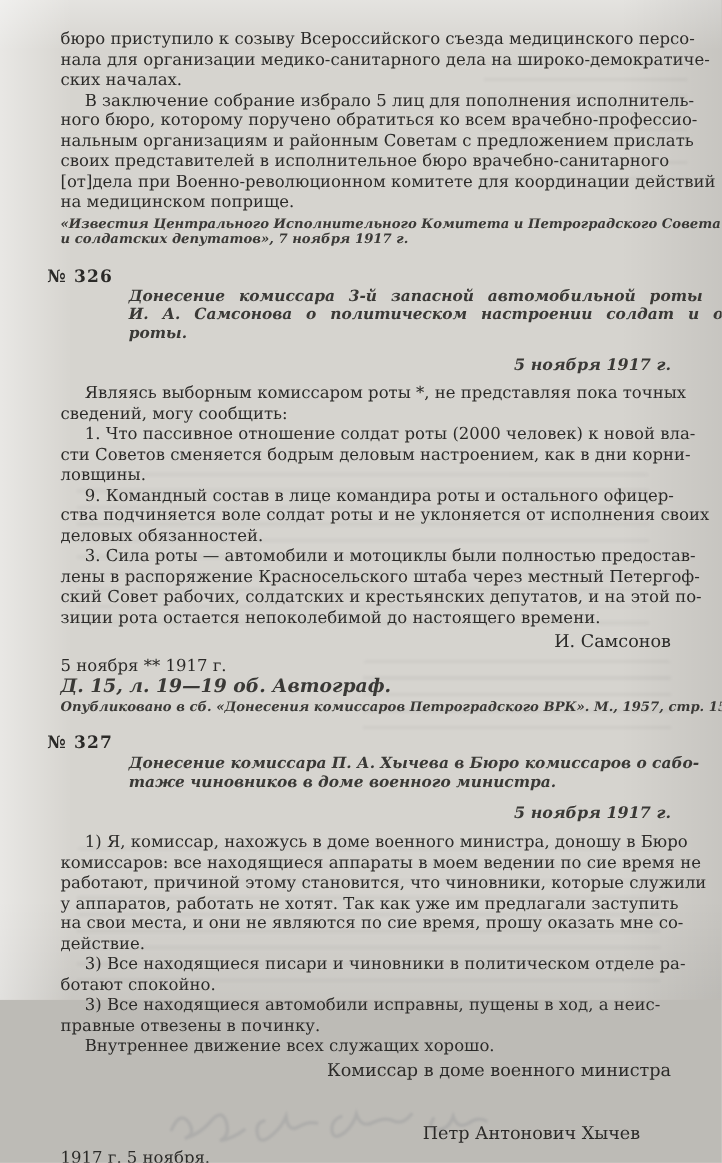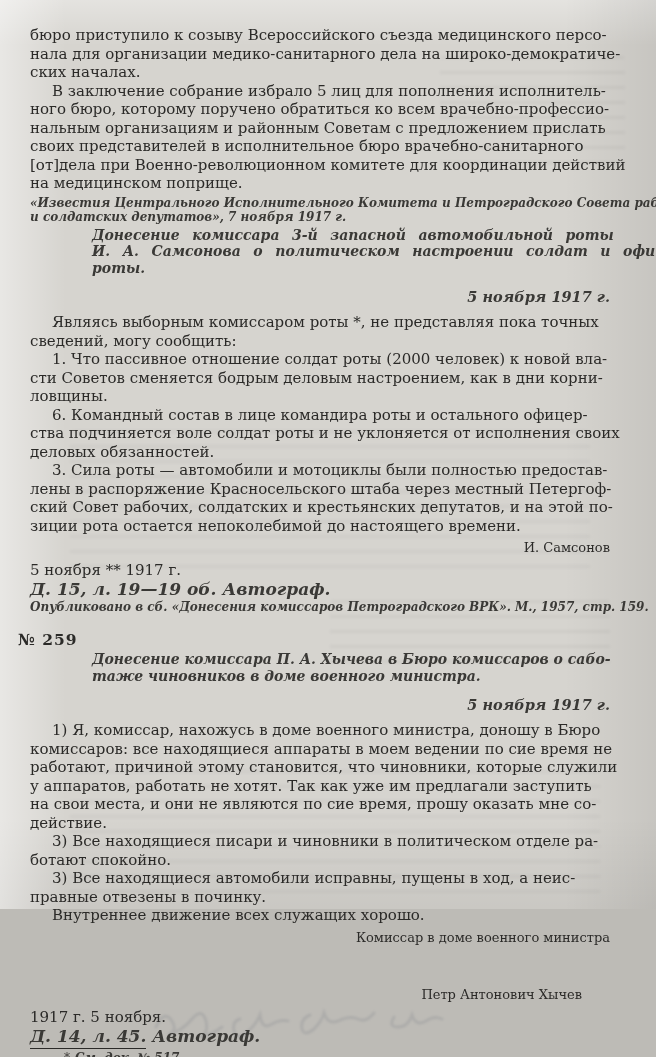--- a/index.html
+++ b/index.html
@@ -8,21 +8,21 @@
     --ink-soft:#3a3936;
   }
   html,body{margin:0;padding:0;}
   body{
     width:656px;height:1057px;overflow:hidden;
     font-family:"DejaVu Serif", serif;
     background:#bdbbb6;
   }
   .page{
     position:relative;width:656px;height:909px;box-sizing:border-box;
-    padding:26px 44px 0 30px;
+    padding:26px 44px 0 55px;
     color:var(--ink);
     background:
       linear-gradient(90deg, rgba(255,255,255,.45) 0%, rgba(255,255,255,0) 10%, rgba(0,0,0,0) 86%, rgba(0,0,0,.07) 100%),
       linear-gradient(180deg, rgba(255,255,255,.35) 0%, rgba(255,255,255,0) 5%, rgba(0,0,0,0) 90%, rgba(0,0,0,.06) 100%),
       var(--paper);
   }
   .content{position:relative;z-index:2;}
   
   .body{
     margin:0;font-size:15px;line-height:18.5px;white-space:pre;
@@ -40,21 +40,21 @@
   .doctitle{
     margin:2px 62px 2px 62px;font-size:14px;line-height:16.5px;
     font-style:italic;font-weight:bold;white-space:pre;color:var(--ink-soft);
   }
   .spread{word-spacing:.55em;}
   .docdate{
     text-align:right;font-size:14.5px;font-style:italic;font-weight:bold;
     margin:12px 2px 8px 0;color:var(--ink-soft);
   }
   .sign{
-    text-align:right;font-size:13px;line-height:18px;margin:4px 2px 2px 0;
+    text-align:right;font-size:16px;line-height:18px;margin:4px 2px 2px 0;
   }
   .sign-inset{margin-right:30px;margin-top:39px;}
   .dateline{margin:4px 0 0 0;font-size:15px;line-height:18px;}
   .archive{font-size:17px;}
   .underline{border-bottom:1px solid var(--ink);padding-bottom:2px;}
   .footnotes{margin:8px 0 0 18px;}
   .footnote{
     margin:0 0 2px 0;font-size:12px;line-height:15px;color:var(--ink-soft);
   }
   .fn-marker{display:inline-block;min-width:22px;text-align:right;margin-right:5px;font-style:normal;}
@@ -89,46 +89,47 @@
 ских началах.</p>
     <p class="body indent">В заключение собрание избрало 5 лиц для пополнения исполнитель-
 ного бюро, которому поручено обратиться ко всем врачебно-профессио-
 нальным организациям и районным Советам с предложением прислать
 своих представителей в исполнительное бюро врачебно-санитарного
 [от]дела при Военно-революционном комитете для координации действий
 на медицинском поприще.</p>
     <p class="cite">«Известия Центрального Исполнительного Комитета и Петроградского Совета рабочих
 и солдатских депутатов», 7 ноября 1917 г.</p>
 
+    <div class="docnum">№ 326</div>
     <div class="doctitle spread">Донесение комиссара 3-й запасной автомобильной роты
 И. А. Самсонова о политическом настроении солдат и офицеров
 роты.</div>
     <div class="docdate">5 ноября 1917 г.</div>
 
     <div>
         <p class="body indent">Являясь выборным комиссаром роты *, не представляя пока точных
 сведений, могу сообщить:</p>
         <p class="body indent">1. Что пассивное отношение солдат роты (2000 человек) к новой вла-
 сти Советов сменяется бодрым деловым настроением, как в дни корни-
 ловщины.</p>
-        <p class="body indent">6. Командный состав в лице командира роты и остального офицер-
+        <p class="body indent">9. Командный состав в лице командира роты и остального офицер-
 ства подчиняется воле солдат роты и не уклоняется от исполнения своих
 деловых обязанностей.</p>
         <p class="body indent">3. Сила роты — автомобили и мотоциклы были полностью предостав-
 лены в распоряжение Красносельского штаба через местный Петергоф-
 ский Совет рабочих, солдатских и крестьянских депутатов, и на этой по-
 зиции рота остается непоколебимой до настоящего времени.</p>
       </div>
 
     <div class="sign">И. Самсонов</div>
     <p class="dateline">5 ноября ** 1917 г.</p>
     <p class="cite archive">Д. 15, л. 19—19 об. Автограф.</p>
     <p class="cite">Опубликовано в сб. «Донесения комиссаров Петроградского ВРК». М., 1957, стр. 159.</p>
 
-    <div class="docnum">№ 259</div>
+    <div class="docnum">№ 327</div>
     <div class="doctitle">Донесение комиссара П. А. Хычева в Бюро комиссаров о сабо-
 таже чиновников в доме военного министра.</div>
     <div class="docdate">5 ноября 1917 г.</div>
 
     <div>
         <p class="body indent">1) Я, комиссар, нахожусь в доме военного министра, доношу в Бюро
 комиссаров: все находящиеся аппараты в моем ведении по сие время не
 работают, причиной этому становится, что чиновники, которые служили
 у аппаратов, работать не хотят. Так как уже им предлагали заступить
 на свои места, и они не являются по сие время, прошу оказать мне со-

